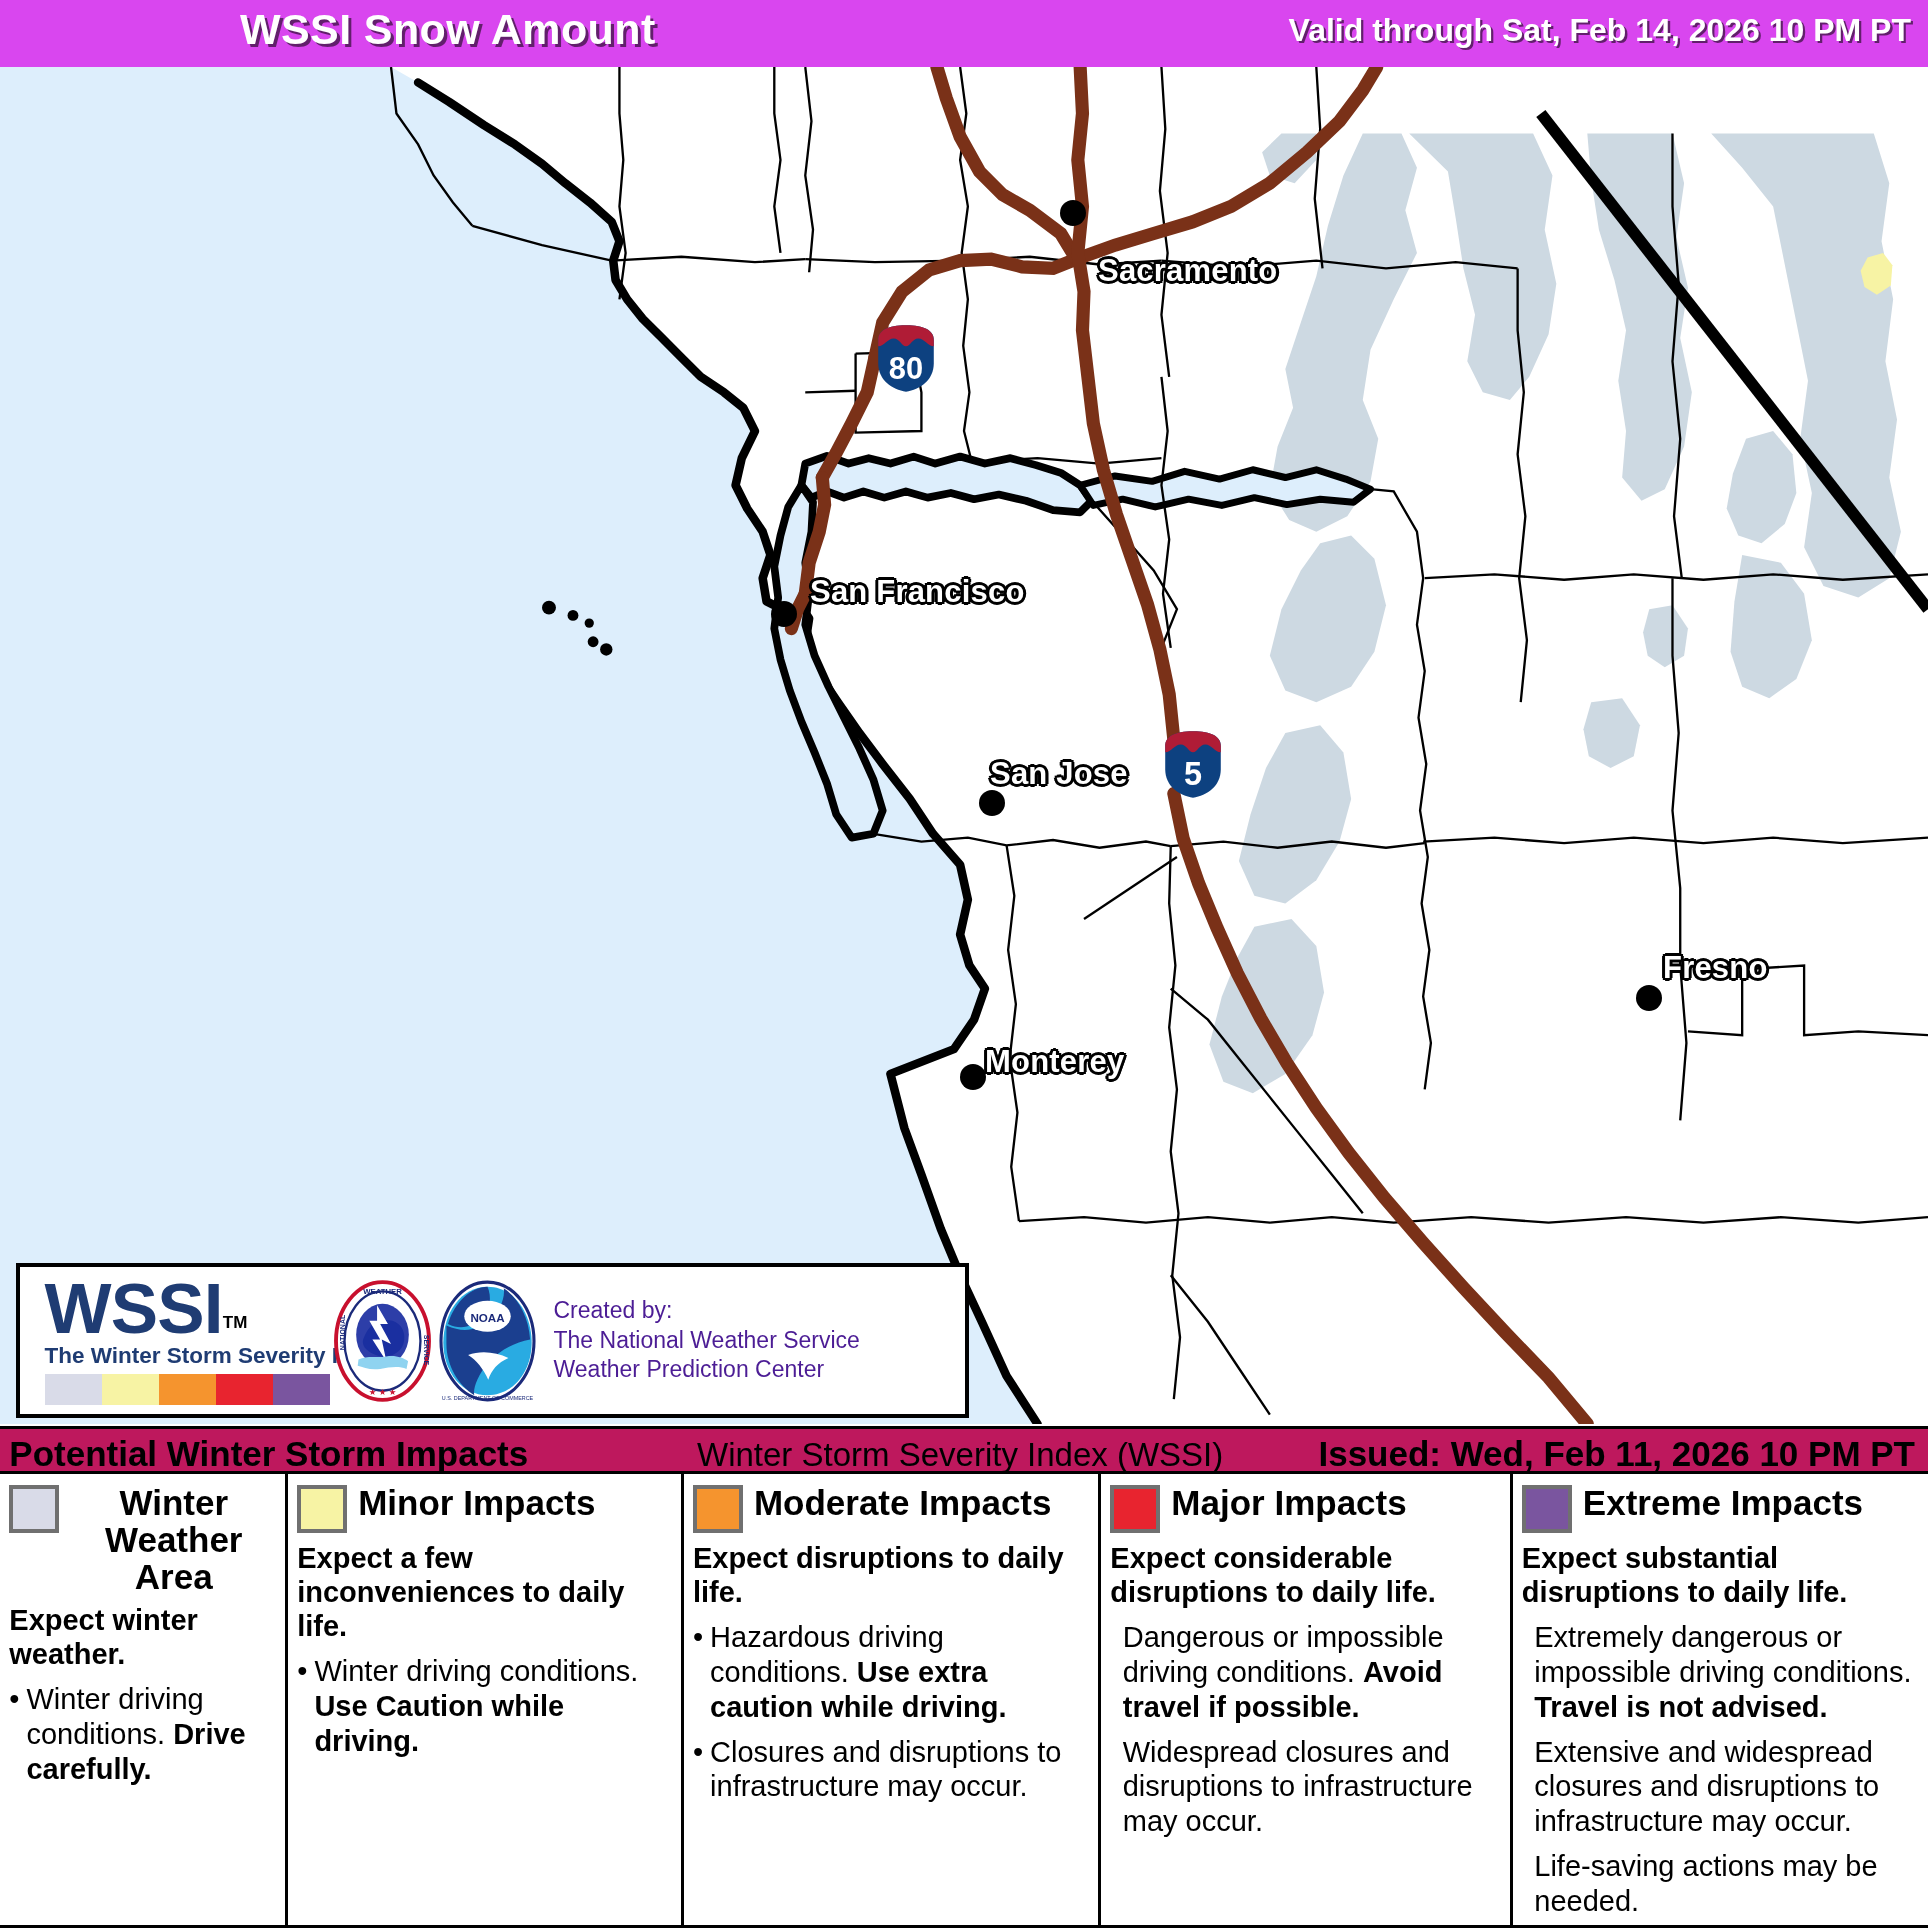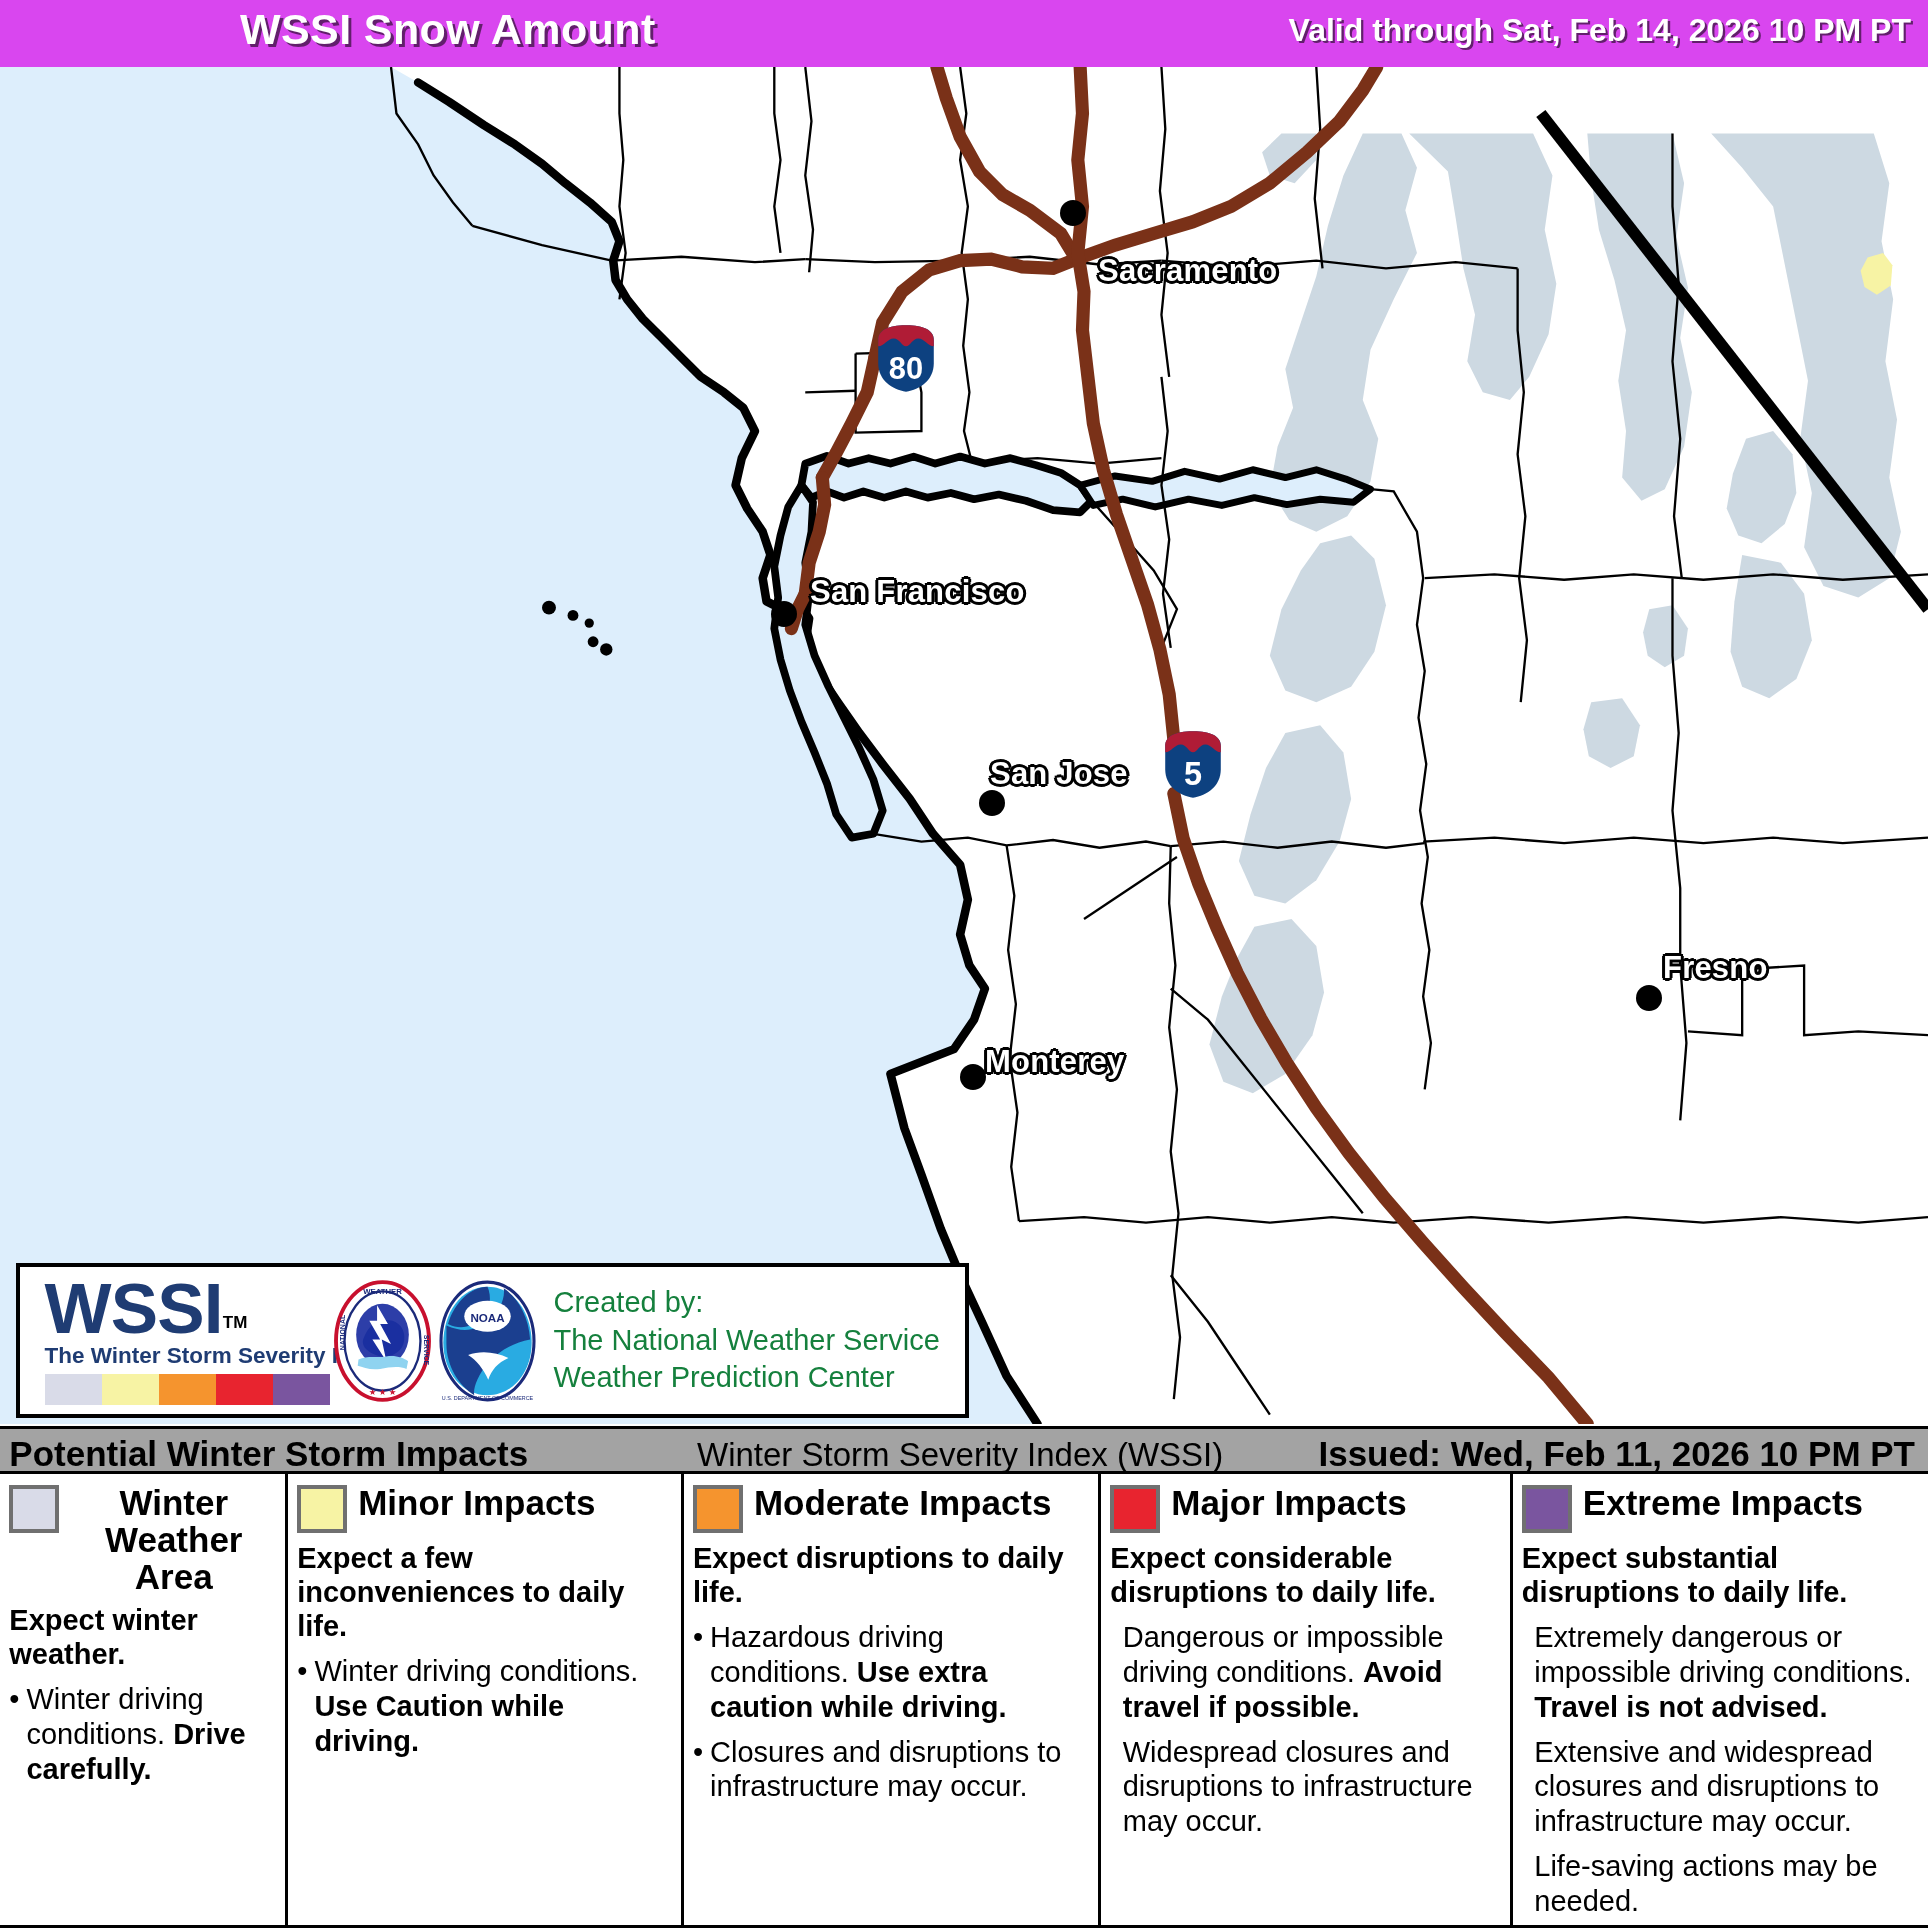--- a/index.html
+++ b/index.html
@@ -46,26 +46,26 @@
   .logo-tm { font-size:17px; vertical-align:super; font-weight:bold; }
   .logo-tag { font-size:22.5px; font-weight:bold; color:#1f3c73;
     margin-top:1.5px; white-space:nowrap; }
   .logo-strip { display:flex; width:285px; height:31px; margin-top:4.6px; }
   .logo-strip div { flex:1; }
 
   .logo-seals { width:215px; display:flex; align-items:center;
     justify-content:center; gap:4.6px; }
   .seal { width:101px; height:124px; }
 
-  .logo-credit { padding-left:11px; font-size:29px; line-height:1.30;
-    color:#15803d; white-space:nowrap; }
+  .logo-credit { padding-left:11px; font-size:23px; line-height:1.30;
+    color:#4c1d95; white-space:nowrap; }
 
   
   .legend-bar { position:absolute; left:0; top:1426px; width:1928px; height:48px;
-    background:#a3a3a3; border-top:3.9px solid #000; border-bottom:3.9px solid #000; }
+    background:#be185d; border-top:3.9px solid #000; border-bottom:3.9px solid #000; }
   .lb-left { position:absolute; left:9.3px; top:5.4px; font-size:35px;
     font-weight:bold; white-space:nowrap; }
   .lb-mid { position:absolute; left:697px; top:7px; font-size:33px;
     white-space:nowrap; }
   .lb-right { position:absolute; right:13px; top:5.4px; font-size:35px;
     font-weight:bold; white-space:nowrap; }
 
   
   .legend-cols { position:absolute; left:0; top:1474px; width:1928px; height:455px;
     display:flex; background:#fff; border-bottom:4.6px solid #000; }

